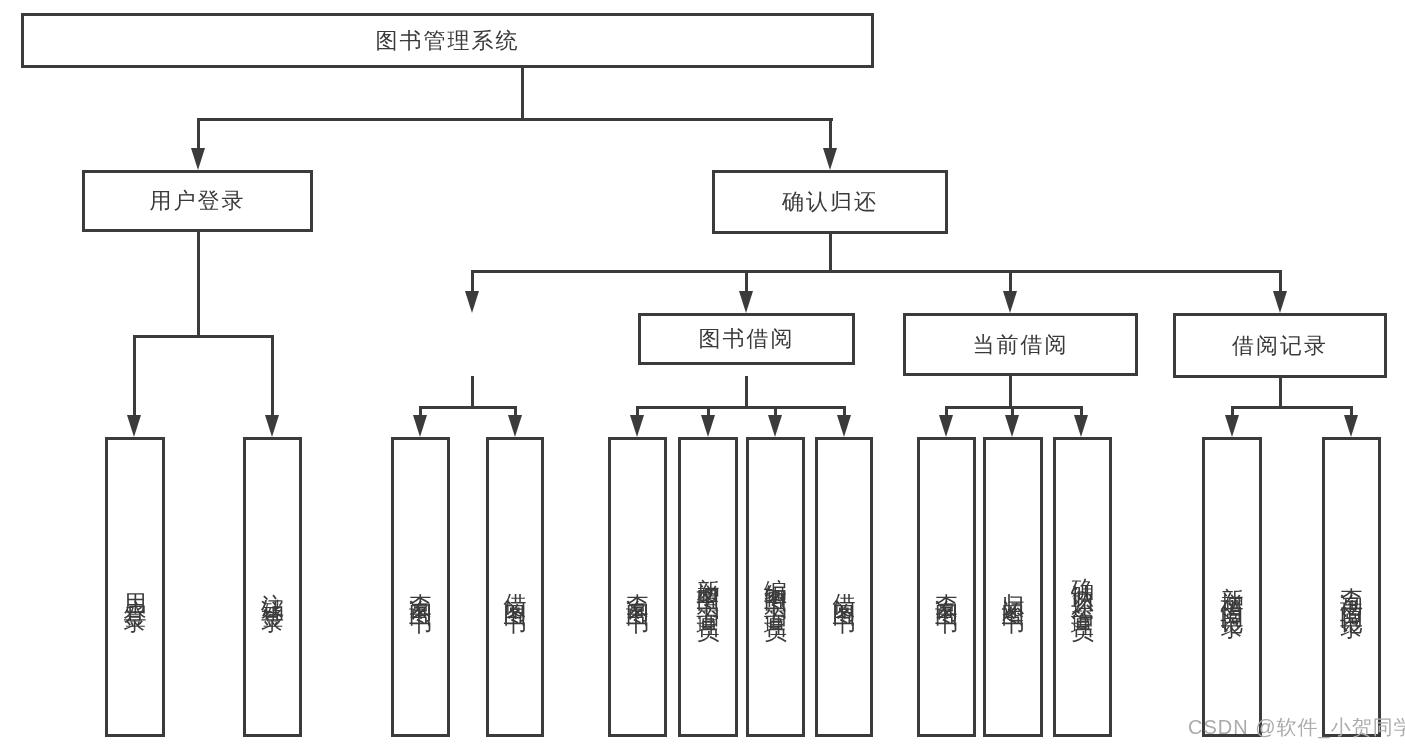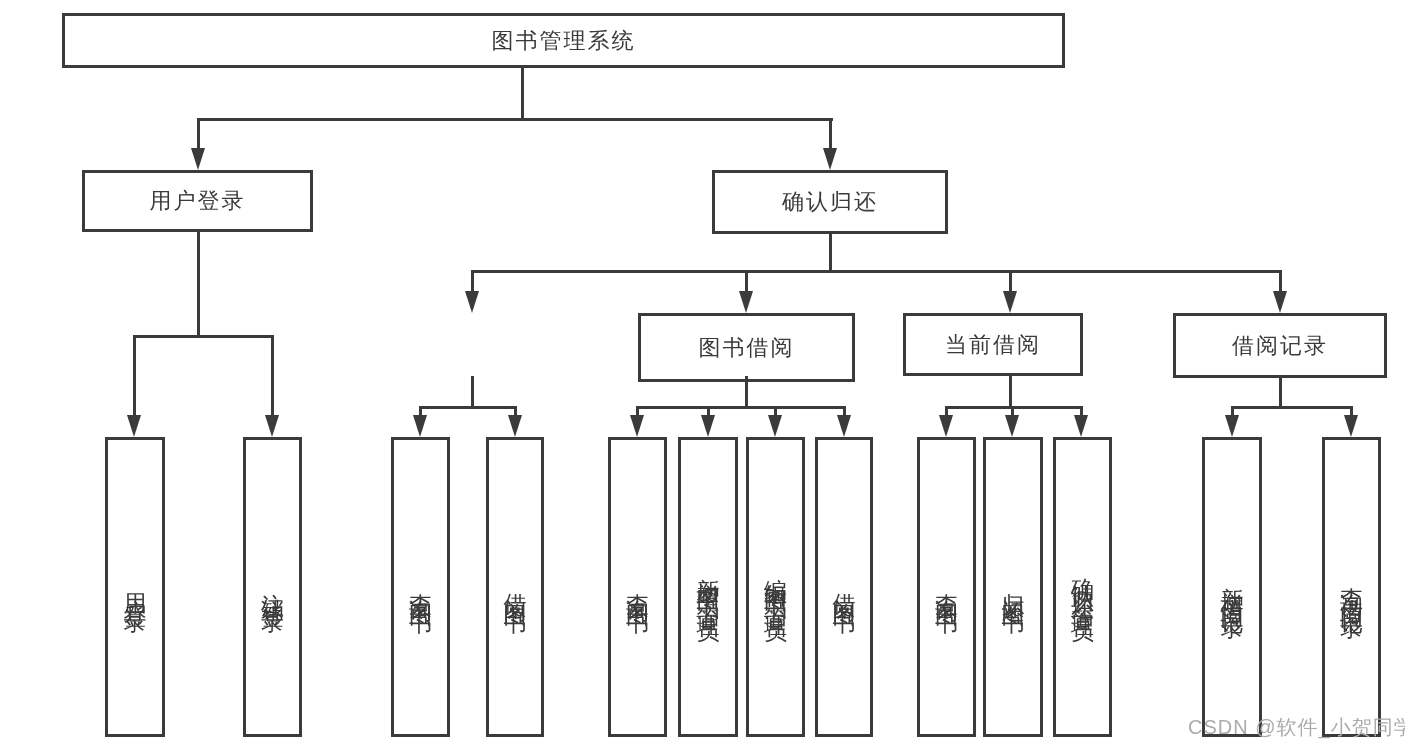--- a/index.html
+++ b/index.html
@@ -33,21 +33,21 @@
   .watermark{
     position:absolute;left:1188px;top:714px;z-index:10;
     font-size:20px;color:var(--wm);letter-spacing:1px;white-space:nowrap;
   }
 </style>
 </head>
 <body>
 
 <div class="canvas">
 
-  <div class="node" style="left:21px;top:13px;width:1003px;height:55px;margin-left:41px;">图书管理系统</div>
+  <div class="node" style="left:21px;top:13px;width:853px;height:55px;">图书管理系统</div>
 
   <div>
     <div class="vline" style="left:521px;top:68px;height:50px;"></div>
     <div class="hline" style="left:197px;top:118px;width:636px;"></div>
     <div class="vline" style="left:197px;top:118px;height:32px;"></div>
     <div class="arrow" style="left:191px;top:148px;"></div>
     <div class="vline" style="left:829px;top:118px;height:32px;"></div>
     <div class="arrow" style="left:823px;top:148px;"></div>
   </div>
 
@@ -69,22 +69,22 @@
     <div class="vline" style="left:471px;top:270px;height:23px;"></div>
     <div class="arrow" style="left:465px;top:291px;"></div>
     <div class="vline" style="left:745px;top:270px;height:23px;"></div>
     <div class="arrow" style="left:739px;top:291px;"></div>
     <div class="vline" style="left:1009px;top:270px;height:23px;"></div>
     <div class="arrow" style="left:1003px;top:291px;"></div>
     <div class="vline" style="left:1279px;top:270px;height:23px;"></div>
     <div class="arrow" style="left:1273px;top:291px;"></div>
   </div>
 
-  <div class="node" style="left:638px;top:313px;width:217px;height:69px;">图书借阅</div>
-  <div class="node" style="left:903px;top:313px;width:180px;height:63px;">当前借阅</div>
+  <div class="node" style="left:638px;top:313px;width:217px;height:52px;">图书借阅</div>
+  <div class="node" style="left:903px;top:313px;width:235px;height:63px;">当前借阅</div>
   <div class="node" style="left:1173px;top:313px;width:214px;height:65px;">借阅记录</div>
 
   <div>
     <div class="vline" style="left:471px;top:376px;height:32px;"></div>
     <div class="hline" style="left:419px;top:406px;width:97px;"></div>
     <div class="vline" style="left:419px;top:406px;height:12px;"></div>
     <div class="arrow" style="left:413px;top:415px;"></div>
     <div class="vline" style="left:514px;top:406px;height:12px;"></div>
     <div class="arrow" style="left:508px;top:415px;"></div>
   </div>

